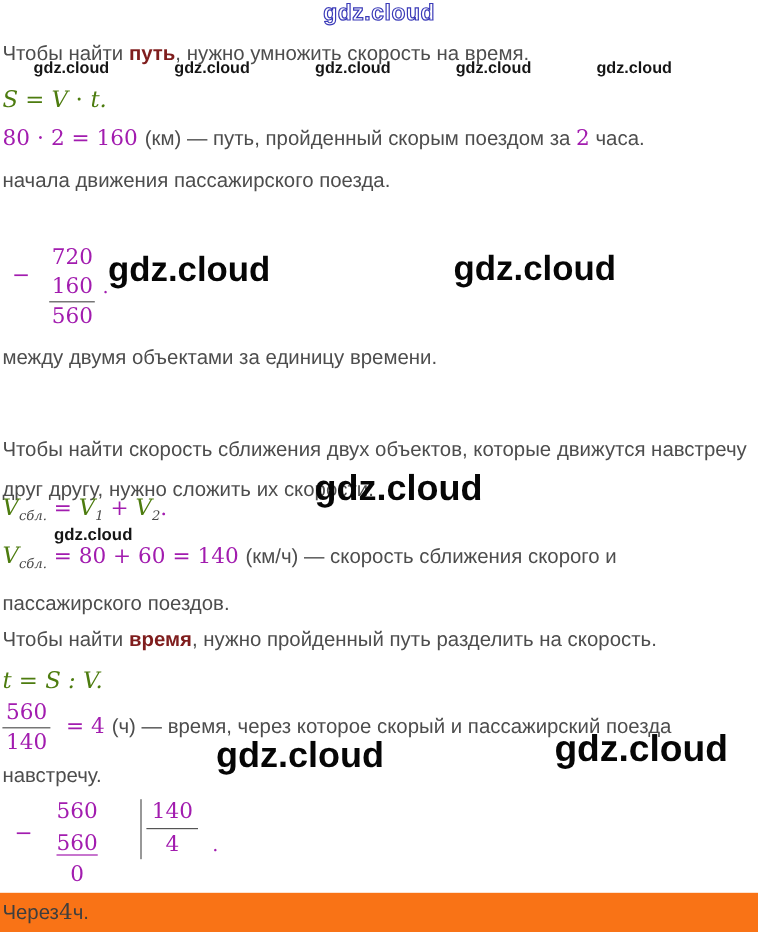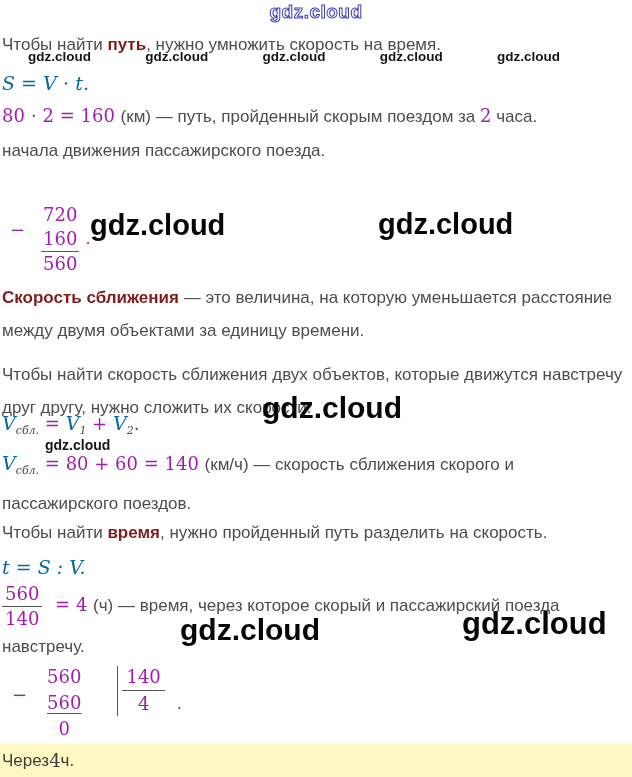--- a/index.html
+++ b/index.html
@@ -11,21 +11,21 @@
     font-family:"Liberation Sans", sans-serif;
     color:#4d4d4d;
     font-size:17px;
   }
   .abs{position:absolute;left:2px;}
   .pline{line-height:33px;white-space:nowrap;}
   .bold{font-weight:bold;color:#7f1d1d;}
 
   
   .math{font-family:"DejaVu Serif", serif;color:#a21caf;font-size:18px;}
-  .mathit{font-family:"DejaVu Serif", serif;color:#0369a1;font-size:19px;font-style:italic;}
+  .mathit{font-family:"DejaVu Serif", serif;color:#4d7c0f;font-size:19px;font-style:italic;}
   .mathsub{font-family:"DejaVu Serif", serif;color:#4a4a4a;font-size:11px;font-style:italic;vertical-align:-4px;}
   .formula{line-height:26px;}
 
   
   .wm-top{
     position:absolute;top:1px;left:0;width:632px;text-align:center;
     font-size:19px;font-weight:700;letter-spacing:.5px;
     color:rgba(255,255,255,0);-webkit-text-stroke:1px #3a3ab8;
   }
   .wm-row{
@@ -62,21 +62,21 @@
   .dv-period{margin-left:12px;margin-top:30px;font-size:16px;}
 
   
   .fraction{display:inline-block;vertical-align:middle;text-align:center;margin-right:7px;}
   .fr-num{display:block;line-height:22px;padding:0 3px 1px;border-bottom:1.4px solid #555;}
   .fr-den{display:block;line-height:22px;padding-top:1px;}
 
   
   .answer-banner{
     position:absolute;left:0;top:744px;width:632px;height:33px;
-    background:#fef9c3;display:flex;align-items:center;
+    background:#f97316;display:flex;align-items:center;
     color:#3e3e3e;
   }
   .answer-banner .txt{margin-left:2px;}
   .answer-banner .math{font-size:18px;color:#3e3e3e;}
 </style>
 </head>
 <body>
 
 <div class="page">
 
@@ -110,23 +110,20 @@
       <span class="math cc-row">720</span>
       <span class="math cc-row cc-underline">160</span>
       <span class="math cc-row">560</span>
     </span>
     <span class="math cc-period">.</span>
   </div>
   <div class="wm-big" style="top:208px;left:90px;">gdz.cloud</div>
   <div class="wm-big" style="top:207px;left:378px;">gdz.cloud</div>
 
   <div class="abs" style="top:281px;">
-    <div class="pline">
-      <span class="bold">Скорость сближения</span><span> — это величина, на которую уменьшается расстояние</span>
-    </div>
     <div class="pline">между двумя объектами за единицу времени.</div>
   </div>
 
   <div class="abs" style="top:358px;">
     <div class="pline">Чтобы найти скорость сближения двух объектов, которые движутся навстречу</div>
     <div class="pline">друг другу, нужно сложить их скорости.</div>
   </div>
 
   <div class="wm-big" style="top:391px;left:262px;font-size:30px;">gdz.cloud</div>
 

